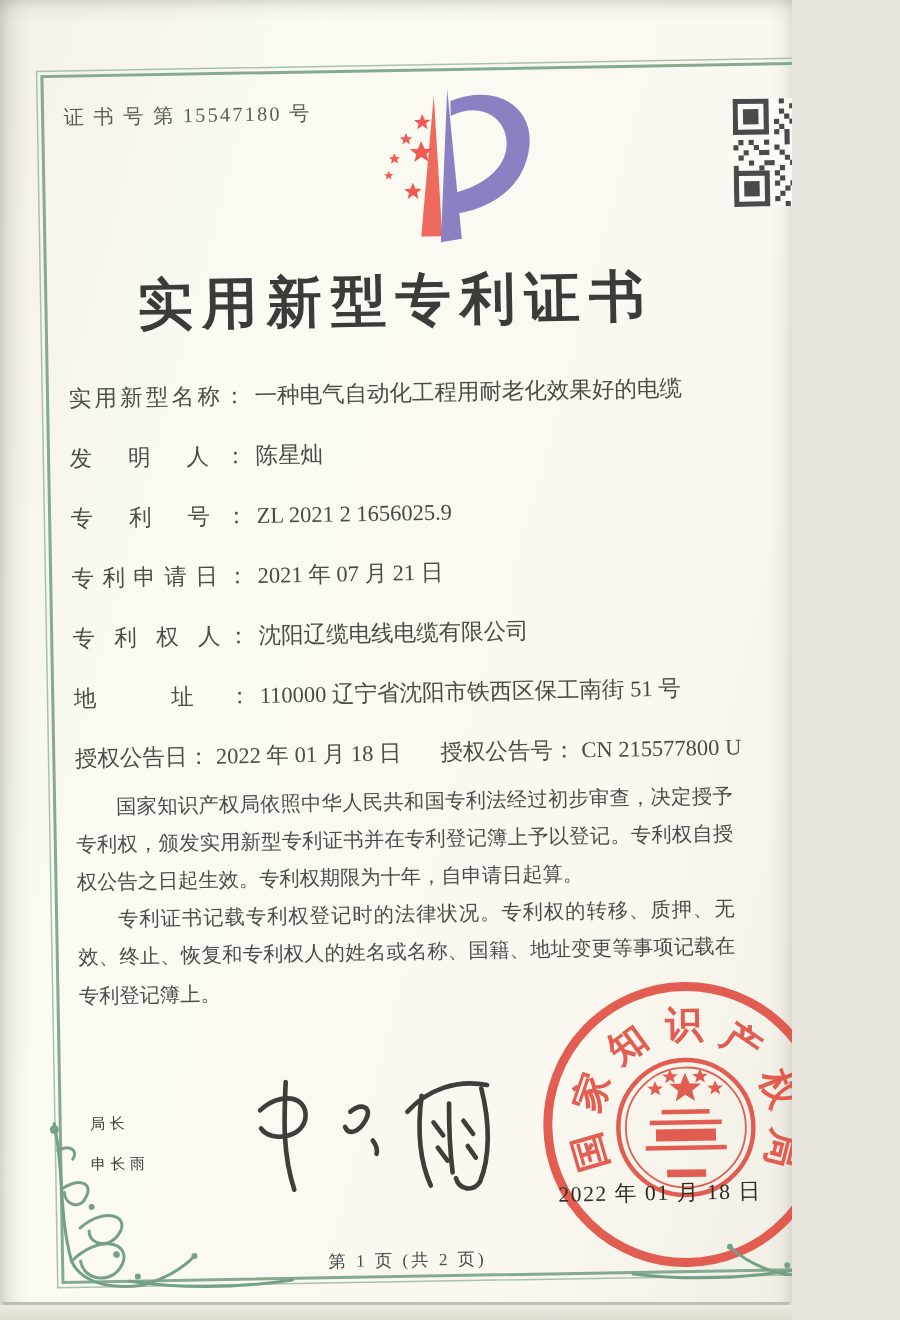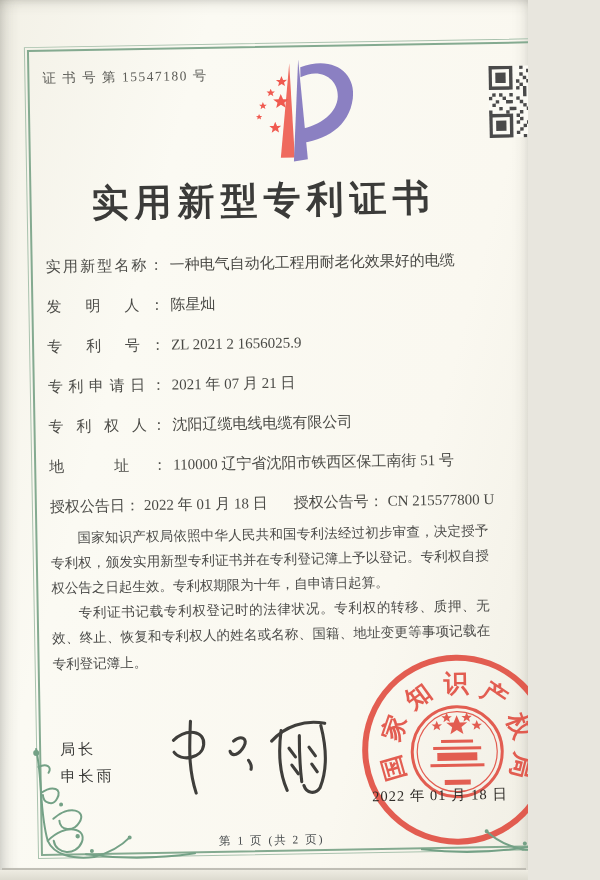--- a/index.html
+++ b/index.html
@@ -40,21 +40,21 @@
     text-align:justify;text-align-last:justify;color:#4c4c48;
   }
   .fvalue{margin-left:6px;color:#4a4a46;}
   .grant{display:flex;}
   .glabel{color:#4c4c48;}
   .gvalue{margin-left:4px;color:#4a4a46;}
   .gblock2{margin-left:26px;display:flex;}
   .paras{position:absolute;left:48px;right:42px;top:522px;font-size:13.5px;
     color:#4c4c4a;line-height:1.86;text-align:justify;}
   .paras p{margin:0;text-indent:2em;}
-  .signer{position:absolute;left:54px;top:733px;font-size:15px;color:#3c3c3a;
+  .signer{position:absolute;left:54px;top:733px;font-size:10px;color:#3c3c3a;
     line-height:27px;letter-spacing:3px;}
   .signature{position:absolute;left:148px;top:706px;}
   .sealwrap{position:absolute;left:348px;top:650px;width:206px;height:206px;}
   .sealwrap svg{mix-blend-mode:multiply;}
   .sealdate{
     position:absolute;left:336px;top:789px;width:194px;text-align:center;
     font-size:14.5px;color:#2f2c28;letter-spacing:1px;z-index:4;
   }
   .footer{position:absolute;left:0;top:833px;width:100%;text-align:center;
     font-size:11.5px;color:#464a4c;letter-spacing:2px;}

